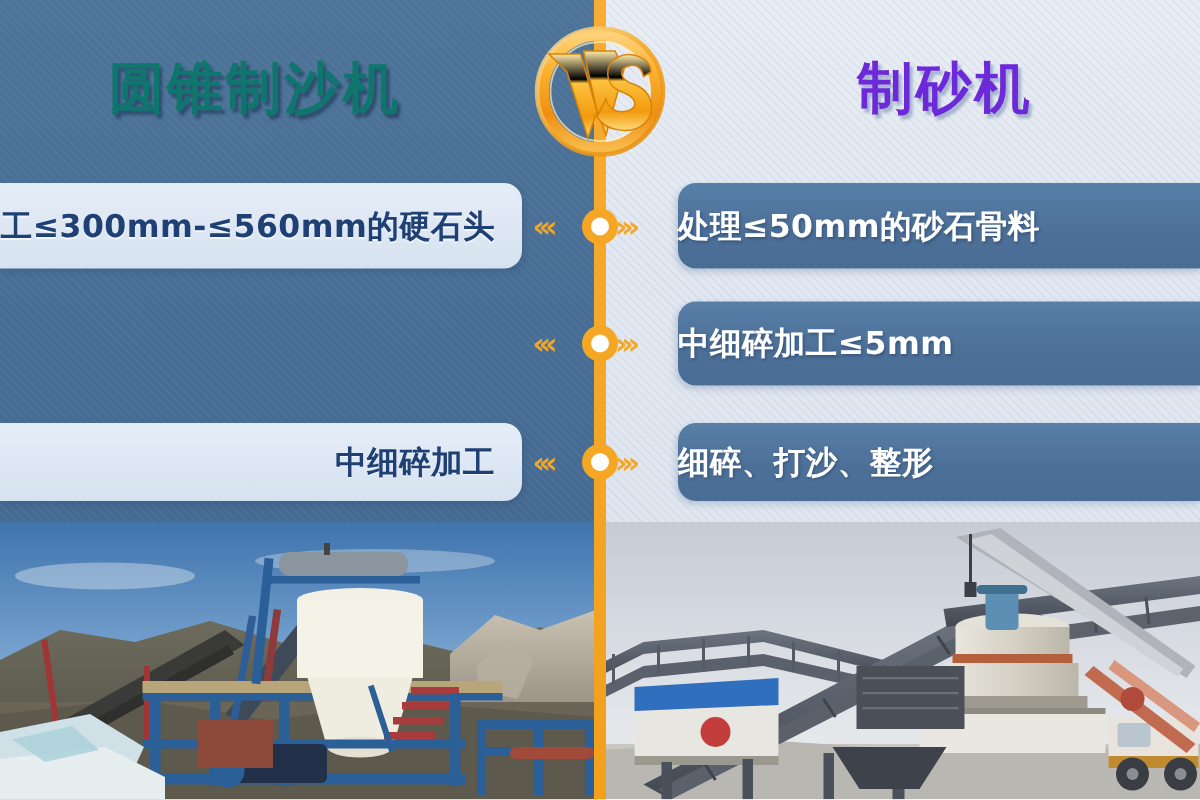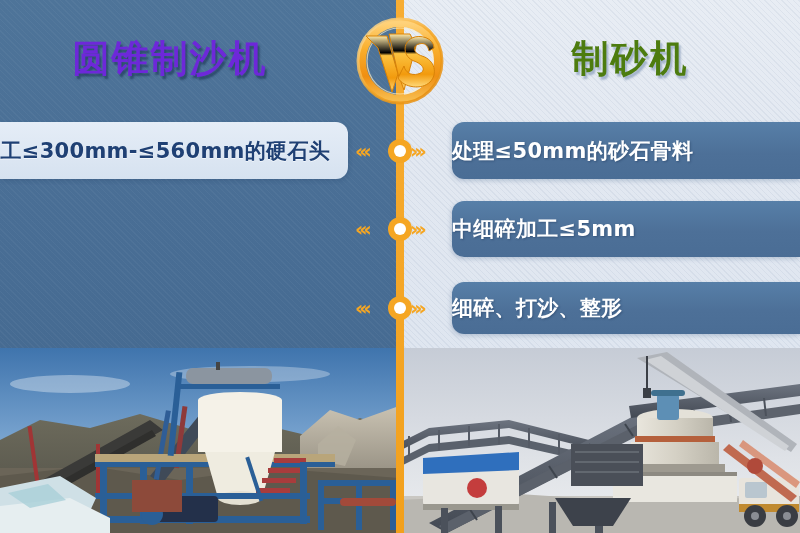--- a/index.html
+++ b/index.html
@@ -47,27 +47,27 @@
     height: 62px;
     line-height: 62px;
     font-size: 37px;
     font-weight: bold;
     letter-spacing: 2px;
     white-space: nowrap;
   }
   .title-left {
     left: 0; width: 340px;
     text-align: center;
-    color: #6d28d9;
+    color: #0f766e;
     text-shadow: 2px 3px 2px rgba(20,45,75,0.55);
   }
   .title-right {
     left: 460px; width: 340px;
     text-align: center;
-    color: #4d7c0f;
+    color: #6d28d9;
     text-shadow: 2px 3px 2px rgba(140,160,190,0.75);
   }
 
   
   .row {
     position: absolute;
     left: 0;
     width: 800px;
   }
   .row-1 { top: 122px; height: 57px; }
@@ -205,20 +205,23 @@
     <div class="row row-2">
       <div class="chev chev-left">‹‹‹</div>
       <div class="node"></div>
       <div class="chev chev-right">›››</div>
       <div class="pill pill-right">
         <span class="pill-text">中细碎加工≤5mm</span>
       </div>
     </div>
 
     <div class="row row-3">
+      <div class="pill pill-left">
+        <span class="pill-text">中细碎加工</span>
+      </div>
       <div class="chev chev-left">‹‹‹</div>
       <div class="node"></div>
       <div class="chev chev-right">›››</div>
       <div class="pill pill-right">
         <span class="pill-text">细碎、打沙、整形</span>
       </div>
     </div>
   </div>
 
   <div class="timeline"></div>

